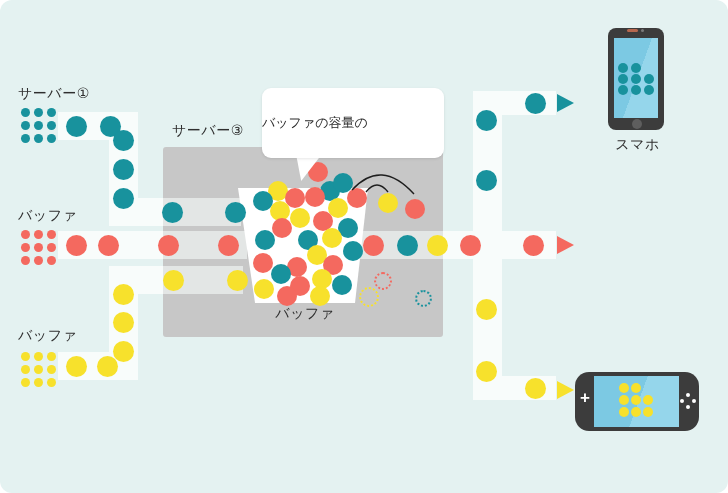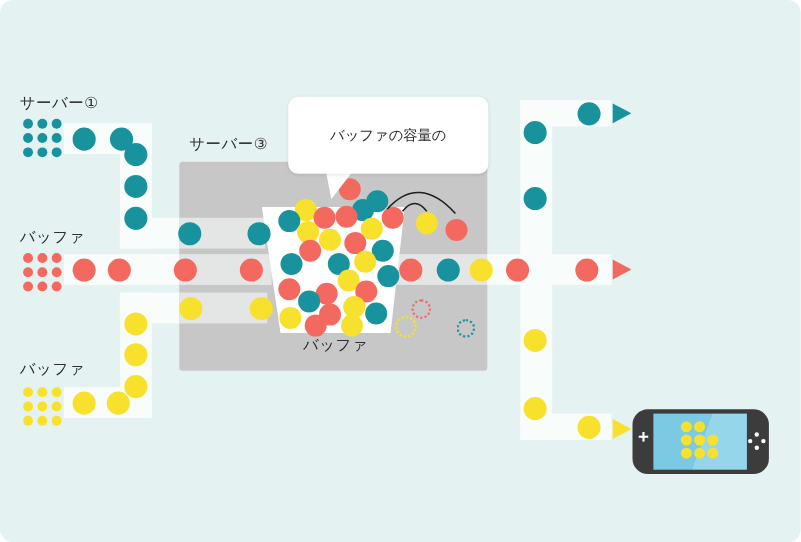--- a/index.html
+++ b/index.html
@@ -5,21 +5,21 @@
   html,body{margin:0;padding:0;background:#ffffff;font-family:"Liberation Sans","DejaVu Sans",sans-serif;}
   #stage{position:relative;width:728px;height:493px;background:#E4F2F1;border-radius:12px;overflow:hidden;}
   .abs{position:absolute;}
   .label{position:absolute;color:#2F2F2F;font-size:14px;letter-spacing:.5px;white-space:nowrap;}
   .label.center{text-align:center;}
   #router-box{position:absolute;left:163px;top:147px;width:280px;height:190px;background:#C7C7C7;border-radius:3px;}
   #funnel{position:absolute;left:238px;top:188px;width:130px;height:115px;background:#FFFFFF;
           clip-path:polygon(0 0,100% 0,90% 100%,13.1% 100%);}
   #bubble{position:absolute;left:262px;top:88px;width:182px;height:70px;background:#FFFFFF;border-radius:9px;
           box-shadow:0 1px 3px rgba(0,0,0,.10);display:flex;flex-direction:column;justify-content:center;}
-  #bubble .line{text-align:center;font-size:13px;line-height:18.5px;color:#2A2A2A;}
+  #bubble .line{text-align:left;font-size:13px;line-height:18.5px;color:#2A2A2A;}
   #bubble-tail{position:absolute;left:296px;top:154px;width:26px;height:27px;background:#FFFFFF;
           clip-path:polygon(0 0,100% 0,20% 100%);}
   .device-body{position:absolute;background:#3C3C3C;}
   .screen{position:absolute;background:linear-gradient(110deg,#7CC9E3 52%,#95D6EB 52%);}
   svg{pointer-events:none;}
 </style>
 </head>
 <body>
 
 <div id="stage">
@@ -153,20 +153,37 @@
       <div style="position: absolute; left: 21px; top: 378px; width: 9px; height: 9px; border-radius: 50%; background: rgb(247, 225, 44);"></div>
       <div style="position: absolute; left: 34px; top: 378px; width: 9px; height: 9px; border-radius: 50%; background: rgb(247, 225, 44);"></div>
       <div style="position: absolute; left: 47px; top: 378px; width: 9px; height: 9px; border-radius: 50%; background: rgb(247, 225, 44);"></div>
     </div>
 
   <div id="bubble-tail"></div>
   <div id="bubble">
     <div class="line">バッファの容量の</div>
   </div>
 
+  <div class="abs" style="left:600px;top:24px;width:75px;height:132px;">
+    <div class="device-body" style="left:8px;top:4px;width:56px;height:102px;border-radius:8px;"></div>
+    <div class="abs" style="left:27px;top:5px;width:11px;height:3px;border-radius:2px;background:#B5674E;"></div>
+    <div class="abs" style="left:41px;top:5px;width:3px;height:3px;border-radius:50%;background:#7a7a7a;"></div>
+    <div class="screen" id="screen-0" style="left:14px;top:14px;width:44px;height:80px;">
+        <div style="position: absolute; left: 4px; top: 25px; width: 10px; height: 10px; border-radius: 50%; background: rgb(24, 146, 157);"></div>
+        <div style="position: absolute; left: 17px; top: 25px; width: 10px; height: 10px; border-radius: 50%; background: rgb(24, 146, 157);"></div>
+        <div style="position: absolute; left: 4px; top: 36px; width: 10px; height: 10px; border-radius: 50%; background: rgb(24, 146, 157);"></div>
+        <div style="position: absolute; left: 17px; top: 36px; width: 10px; height: 10px; border-radius: 50%; background: rgb(24, 146, 157);"></div>
+        <div style="position: absolute; left: 30px; top: 36px; width: 10px; height: 10px; border-radius: 50%; background: rgb(24, 146, 157);"></div>
+        <div style="position: absolute; left: 4px; top: 47px; width: 10px; height: 10px; border-radius: 50%; background: rgb(24, 146, 157);"></div>
+        <div style="position: absolute; left: 17px; top: 47px; width: 10px; height: 10px; border-radius: 50%; background: rgb(24, 146, 157);"></div>
+        <div style="position: absolute; left: 30px; top: 47px; width: 10px; height: 10px; border-radius: 50%; background: rgb(24, 146, 157);"></div>
+      </div>
+    <div class="abs" style="left:32px;top:95px;width:10px;height:10px;border-radius:50%;background:#5E5E5E;"></div>
+    <div class="label center" style="left:0;top:112px;width:75px;">スマホ</div>
+  </div>
 
 
   <div class="abs" style="left:555px;top:360px;width:160px;height:100px;">
     <div class="device-body" style="left:20px;top:12px;width:124px;height:59px;border-radius:14px;"></div>
     <div class="abs" style="left:22px;top:30px;width:16px;height:16px;color:#FFFFFF;font-size:17px;font-weight:bold;text-align:center;line-height:16px;">+</div>
     <div class="screen" id="screen-2" style="left:39px;top:16px;width:85px;height:51px;">
         <div style="position: absolute; left: 25px; top: 7px; width: 10px; height: 10px; border-radius: 50%; background: rgb(247, 225, 44);"></div>
         <div style="position: absolute; left: 37px; top: 7px; width: 10px; height: 10px; border-radius: 50%; background: rgb(247, 225, 44);"></div>
         <div style="position: absolute; left: 25px; top: 19px; width: 10px; height: 10px; border-radius: 50%; background: rgb(247, 225, 44);"></div>
         <div style="position: absolute; left: 37px; top: 19px; width: 10px; height: 10px; border-radius: 50%; background: rgb(247, 225, 44);"></div>

